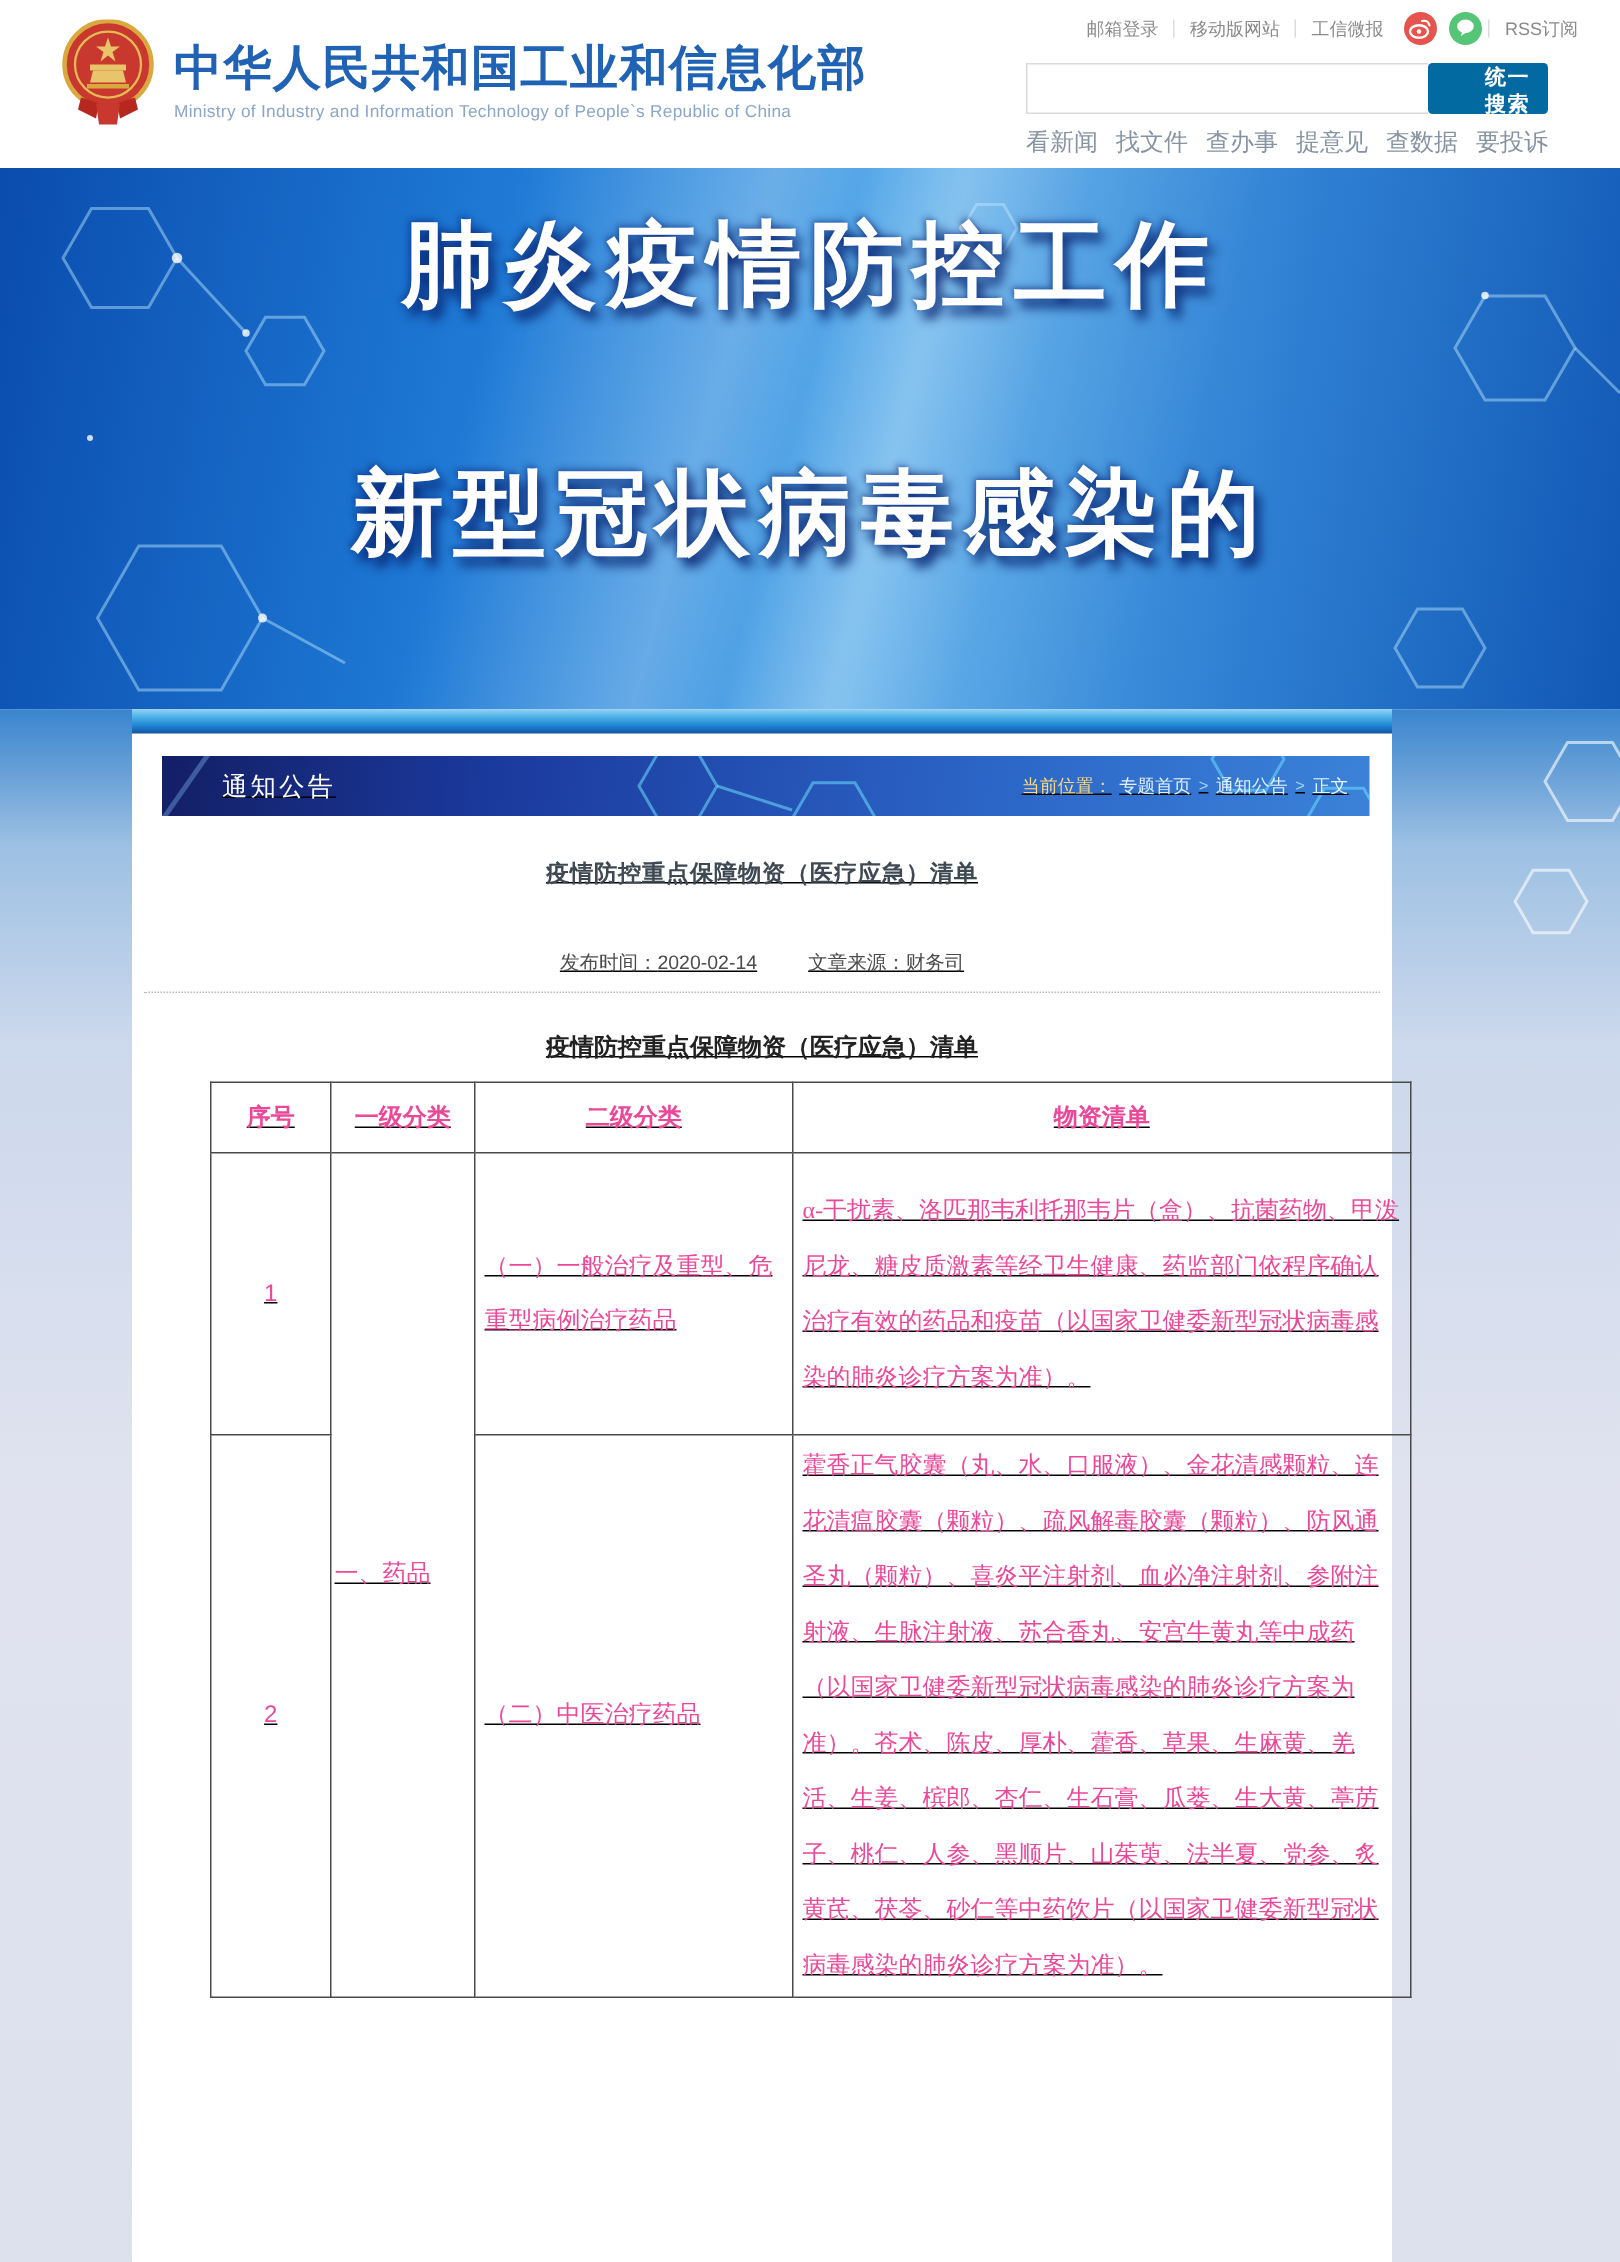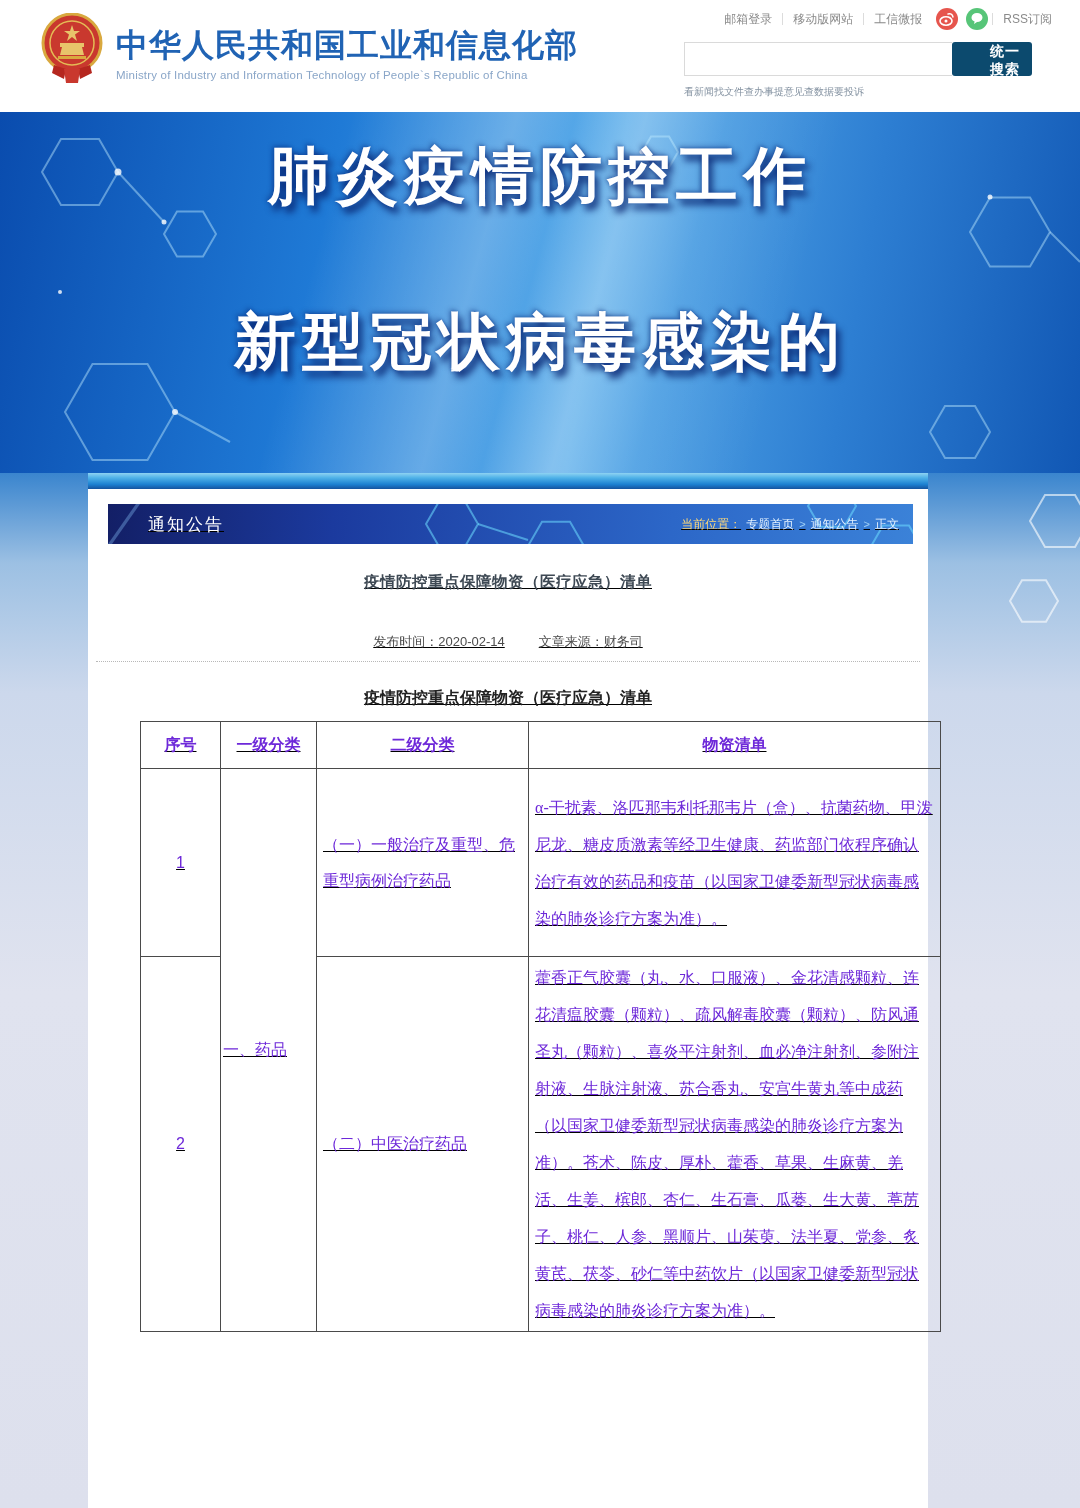--- a/index.html
+++ b/index.html
@@ -15,23 +15,23 @@
   .site-subtitle{font-size:11.5px;color:#8aa6c8;margin-top:4px;letter-spacing:.2px;}
 
   .header-right{position:absolute;right:18px;top:8px;width:400px;}
   .utility-row{display:flex;justify-content:flex-end;align-items:center;font-size:12px;color:#8a8a8a;}
   .utility-row a{color:#8a8a8a;text-decoration:none;padding:0 10px;cursor:pointer;}
   .u-sep{width:1px;height:12px;background:#dcdcdc;}
   .mini-icon{width:22px;height:22px;margin:0 4px;display:inline-block;}
   .search-row{display:flex;margin-top:12px;margin-left:22px;margin-right:30px;height:34px;}
   .search-input{flex:1;height:32px;border:1px solid #dadada;border-right:none;outline:none;
                 font-size:13px;padding:0 8px;color:#333;background:#fff;}
-  .search-button{width:80px;height:34px;border:none;background:#0c4a6e;color:#ffffff;
+  .search-button{width:80px;height:34px;border:none;background:#0369a1;color:#ffffff;
                  font-size:14px;font-weight:bold;border-radius:3px;cursor:pointer;letter-spacing:1px;padding-left:32px;}
-  .nav-row{display:flex;margin:9px 30px 0 22px;font-size:10px;}
+  .nav-row{display:flex;justify-content:space-between;margin:9px 30px 0 22px;font-size:16px;}
   .nav-row a{color:#8593a2;text-decoration:none;cursor:pointer;}
 
   
   .hero{position:absolute;left:0;top:112px;width:1080px;height:361px;overflow:hidden;
         background:
           linear-gradient(105deg, rgba(255,255,255,0) 30%, rgba(255,255,255,.22) 44%,
             rgba(255,255,255,.04) 49%, rgba(255,255,255,.28) 55%, rgba(255,255,255,.08) 62%,
             rgba(255,255,255,0) 72%),
           linear-gradient(100deg,#0a4cae 0%,#1f7ad6 30%,#58acea 55%,#2d7ed2 78%,#1157b4 100%);
         z-index:1;}
@@ -64,21 +64,21 @@
   .article-meta{margin-top:40px;text-align:center;font-size:13px;color:#4c4c4c;}
   .article-meta .meta-gap{display:inline-block;width:34px;}
   .dotted{margin:10px 8px 0 8px;border-top:1px dotted #b8b8b8;height:0;}
 
   .serif{font-family:"Liberation Serif","DejaVu Serif",serif;}
   .article-body{margin:34px 26px 0 30px;font-size:17.5px;line-height:38px;color:#1f1f1f;
                 text-align:justify;text-indent:2em;letter-spacing:.3px;}
 
   .table-caption{margin-top:26px;text-align:center;font-size:16px;font-weight:bold;color:#222;}
   table.goods{border-collapse:collapse;margin:12px 0 0 52px;table-layout:fixed;width:800px;
-              font-size:16px;color:#6d28d9;}
+              font-size:16px;color:#ec4899;}
   table.goods th,table.goods td{border:1px solid #4a4a4a;vertical-align:middle;}
   table.goods th{height:44px;font-weight:bold;text-align:center;}
   .col-no{width:80px;} .col-l1{width:96px;} .col-l2{width:212px;} .col-items{width:412px;}
   td.c-no{text-align:center;font-family:"Liberation Sans","DejaVu Sans",sans-serif;font-size:16px;}
   td.c-l1{text-align:left;padding:0 2px;line-height:30px;}
   td.c-l2{text-align:left;padding:0 6px;line-height:36px;}
   td.c-items{text-align:left;padding:2px 6px;line-height:37px;}
   tr.row-1{height:188px;} tr.row-2{height:375px;}
 </style>
 </head>

